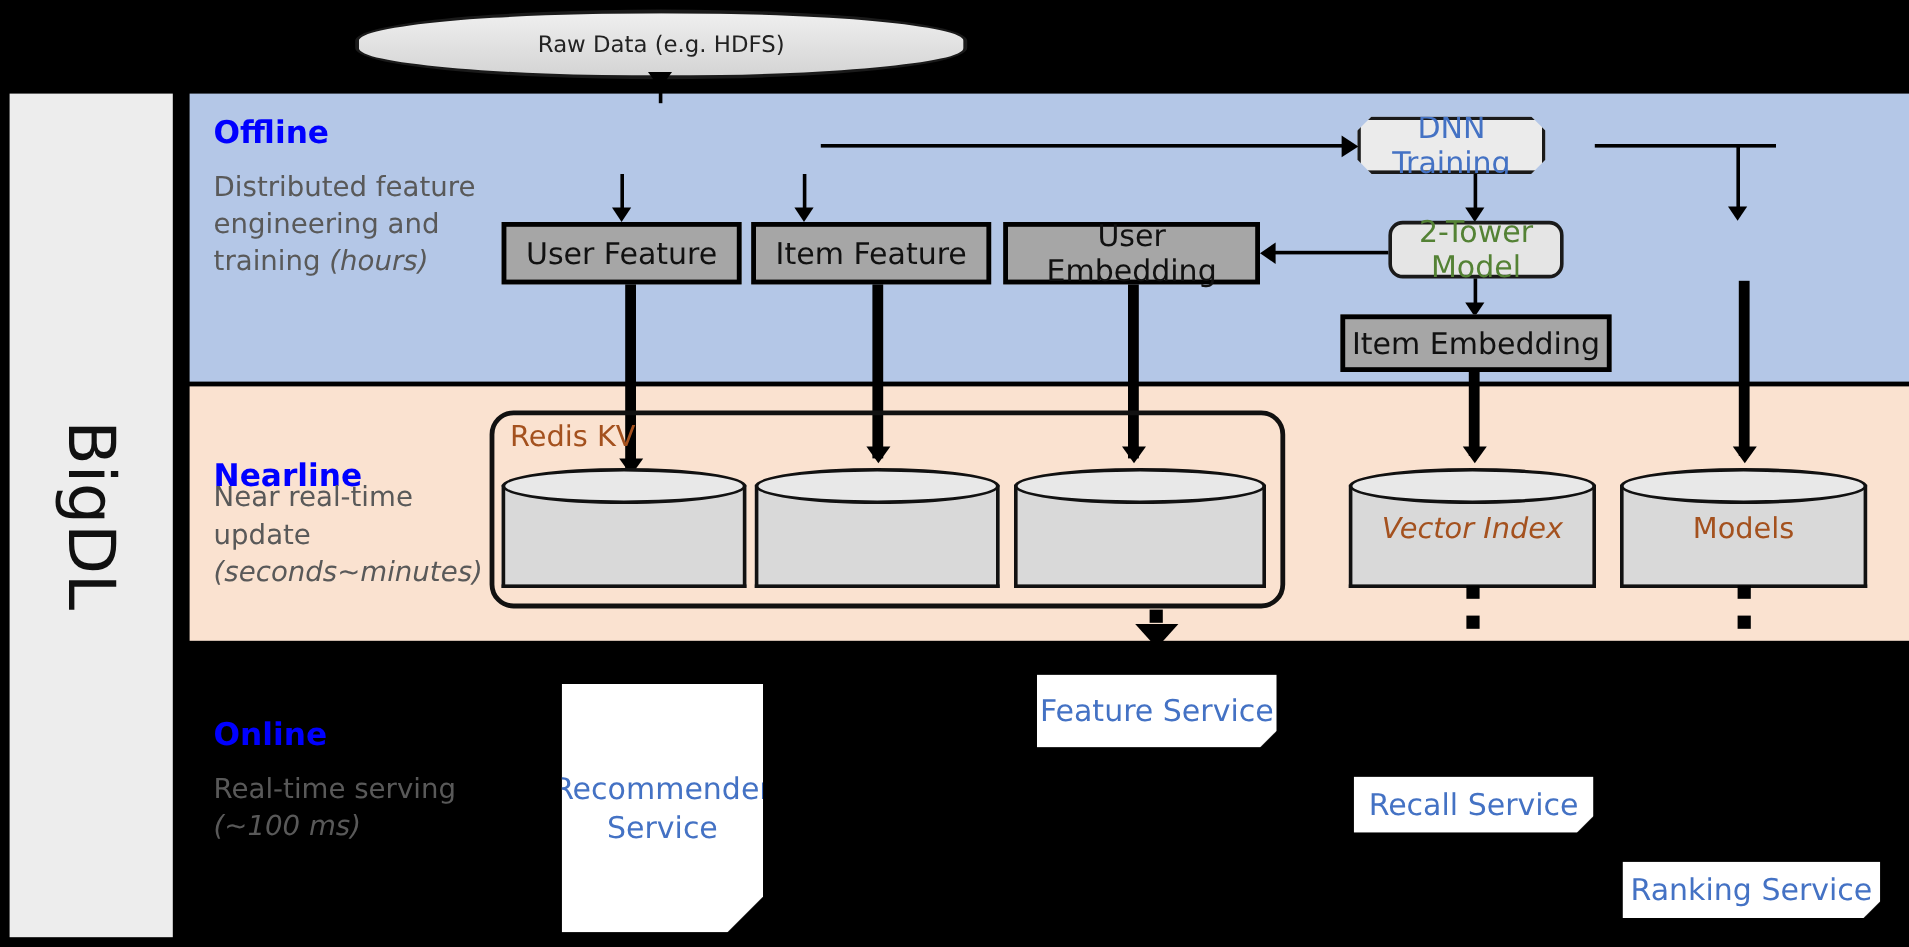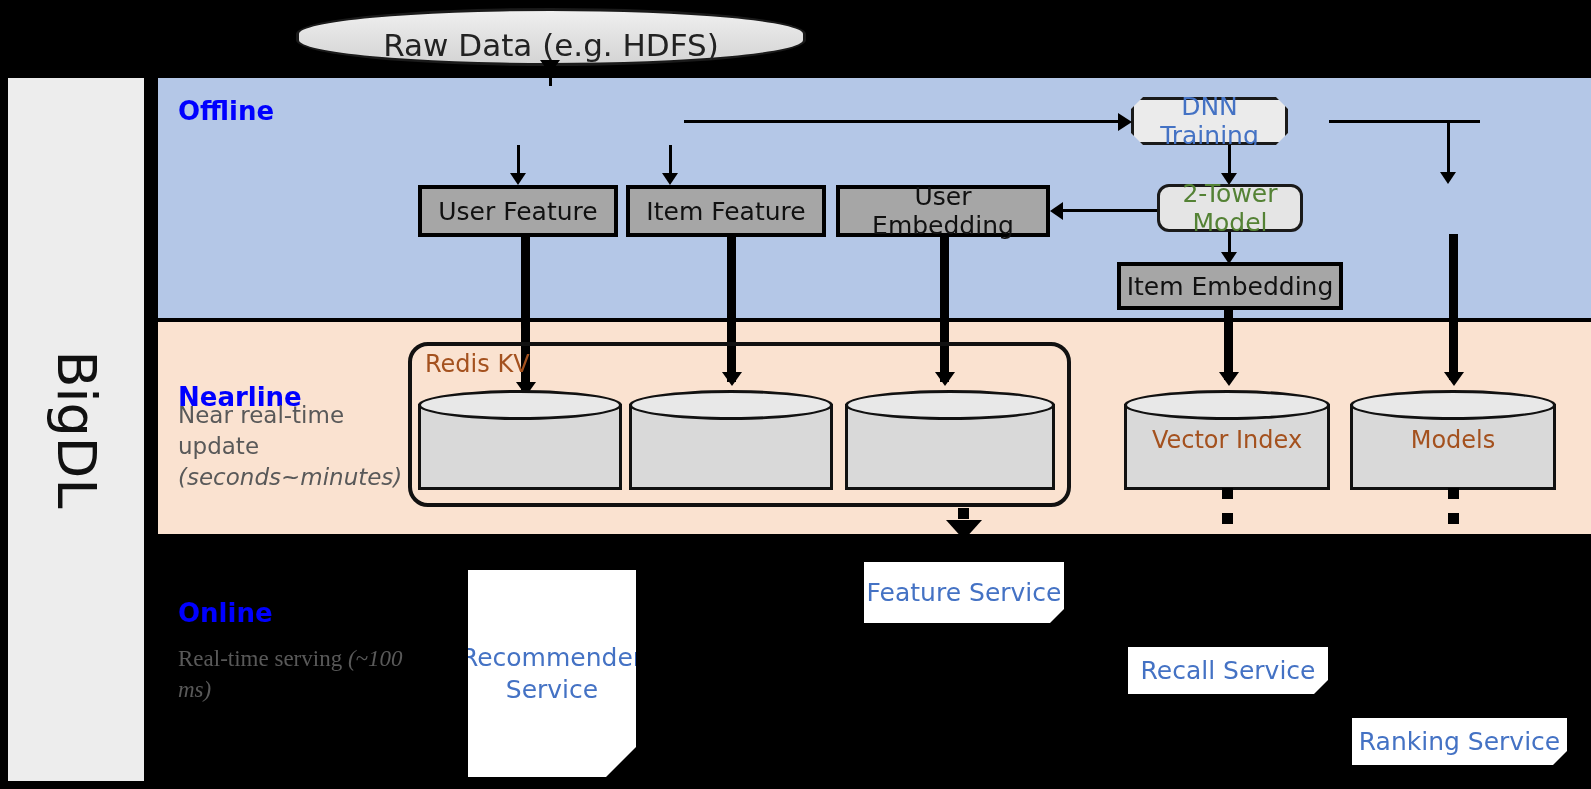--- a/index.html
+++ b/index.html
@@ -19,28 +19,28 @@
          display:flex;align-items:center;justify-content:center;}
   #bigdl span{transform:rotate(90deg);white-space:nowrap;font-size:54px;color:#111;
               letter-spacing:0px;font-family:"DejaVu Sans","Liberation Sans",sans-serif;}
 
   
   .band-title{font-size:26px;color:#0000ff;font-weight:600;left:178px;}
   .band-desc{font-size:23px;color:#595959;left:178px;line-height:31px;width:230px;}
   .band-desc i{font-style:italic;}
   #t-offline{top:96px;} #d-offline{top:141px;}
   #t-nearline{top:358px;margin-top:24px;} #d-nearline{top:400px;}
-  #t-online{top:598px;} #d-online{top:643px;font-family:Liberation Serif, serif;}
+  #t-online{top:598px;} #d-online{top:643px;}
 
   
   .node{display:flex;align-items:center;justify-content:center;text-align:center;}
 
   
   .hcyl{border:3px solid #1a1a1a;border-radius:50%/26px;
-        background:linear-gradient(#efefef,#d4d4d4);color:#222;font-size:31px;align-items:flex-end;}
+        background:linear-gradient(#efefef,#d4d4d4);color:#222;font-size:19px;}
 
   
   .card-notch{background:#ebebeb;border:3px solid #1a1a1a;color:#4472c4;font-size:25px;
      clip-path:polygon(0 0, calc(100% - 16px) 0, 100% 16px, 100% 100%, 16px 100%, 0 calc(100% - 16px));}
   
   .card-flag{background:#ebebeb;border:3px solid #1a1a1a;color:#4472c4;font-size:25px;
      clip-path:polygon(0 12px, 12px 0, calc(100% - 12px) 0, 100% 12px, 100% calc(100% - 12px),
        calc(100% - 12px) 100%, 12px 100%, 0 calc(100% - 12px));}
   
   .greybox{background:#a6a6a6;border:4px solid #000;color:#111;font-size:25px;}
@@ -93,20 +93,21 @@
 
   <div class="abs band" id="band-offline"></div>
   <div class="abs band" id="band-nearline"></div>
   <div class="abs band" id="band-online"></div>
 
   <div class="abs" id="bigdl">
     <span>BigDL</span>
   </div>
 
   <div class="abs band-title" id="t-offline">Offline</div>
+  <div class="abs band-desc" id="d-offline"><span>Distributed feature engineering and training </span><i>(hours)</i></div>
 
   <div class="abs band-title" id="t-nearline">Nearline</div>
   <div class="abs band-desc" id="d-nearline"><span>Near real-time update </span><i>(seconds~minutes)</i></div>
 
   <div class="abs band-title" id="t-online">Online</div>
   <div class="abs band-desc" id="d-online"><span>Real-time serving </span><i>(~100 ms)</i></div>
 
   <div class="abs node hcyl" style="left:296px;top:8px;width:510px;height:58px;">
     <span>Raw Data (e.g. HDFS)</span>
   </div>
@@ -185,21 +186,21 @@
     <div class="body"></div>
     <div class="top"></div>
     <div class="lbl"></div>
   </div>
   <div class="cyl" style="left:845px;top:390px;width:210px;height:100px;">
     <div class="body"></div>
     <div class="top"></div>
     <div class="lbl"></div>
   </div>
 
-  <div class="cyl" style="left:1124px;top:390px;width:206px;height:100px;">
+  <div class="cyl" style="left:1124px;top:390px;width:206px;height:100px;font-style:italic;">
     <div class="body"></div>
     <div class="top"></div>
     <div class="lbl">Vector Index</div>
   </div>
   <div class="cyl" style="left:1350px;top:390px;width:206px;height:100px;">
     <div class="body"></div>
     <div class="top"></div>
     <div class="lbl">Models</div>
   </div>
 

